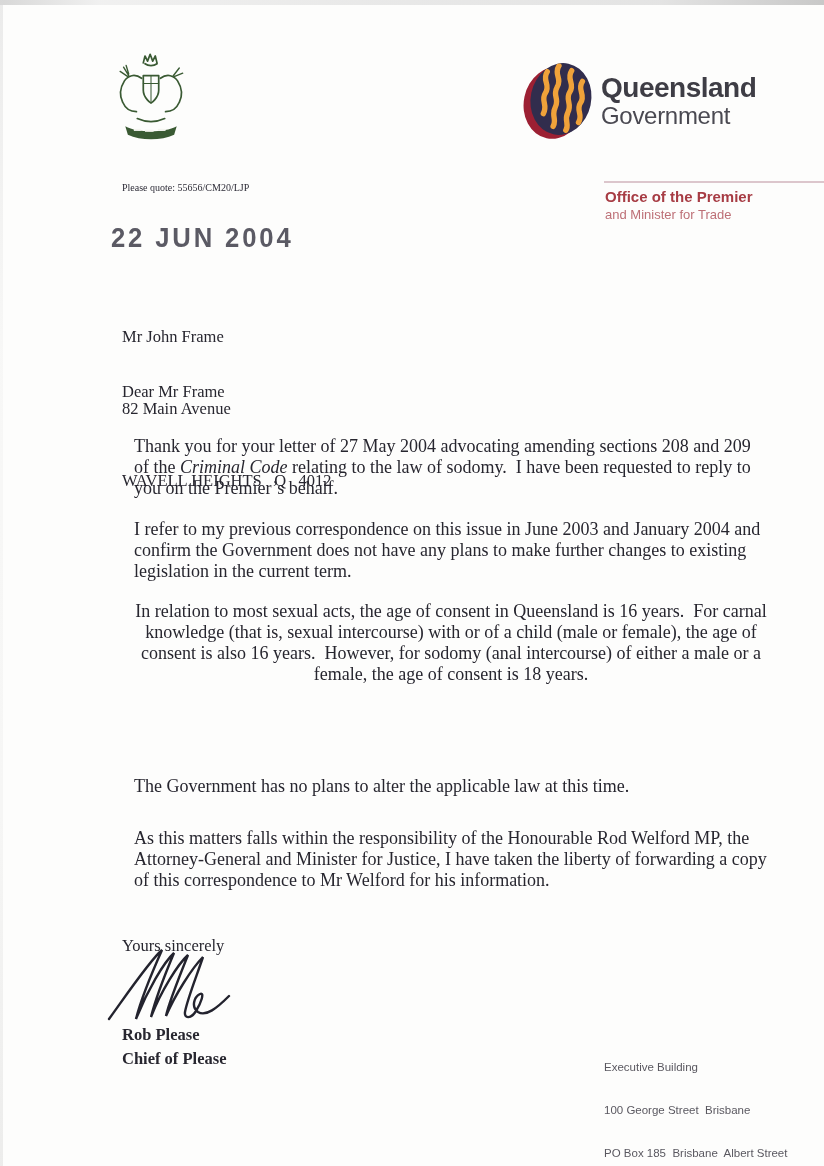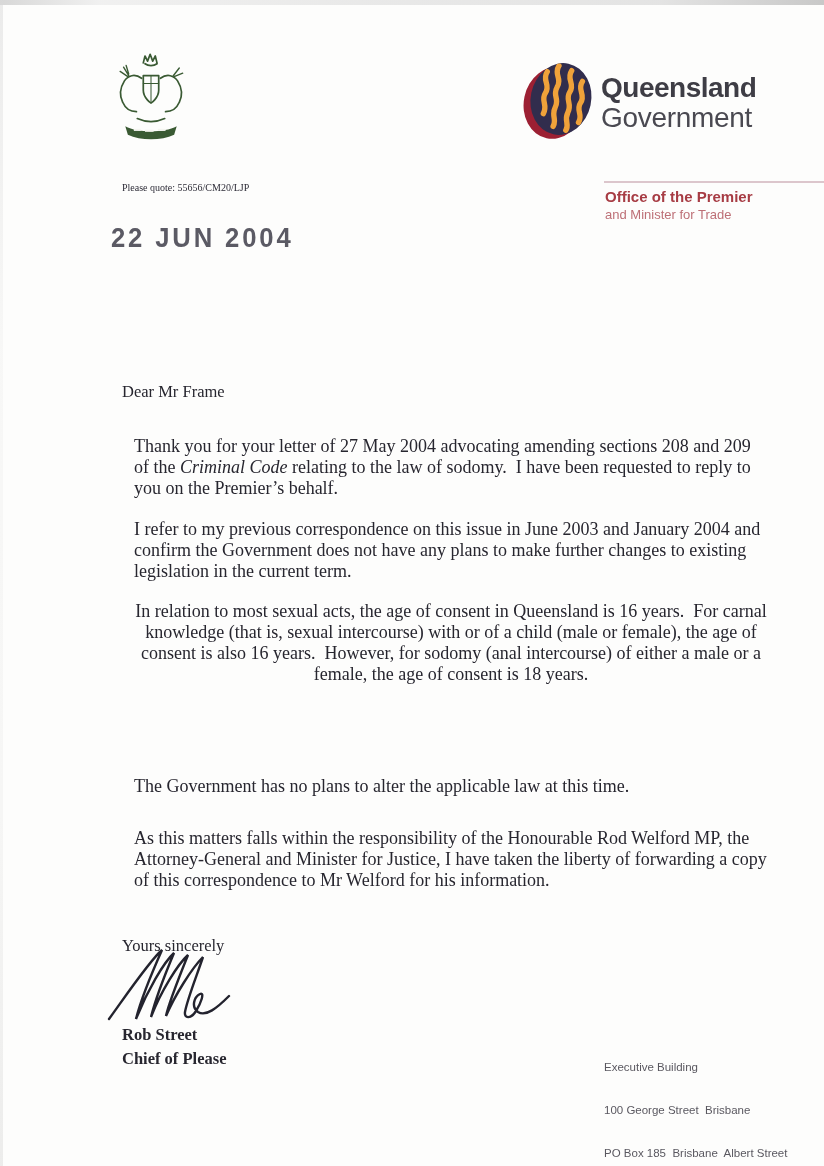--- a/index.html
+++ b/index.html
@@ -24,21 +24,21 @@
   }
   
   .crest{position:absolute;left:112px;top:50px;width:78px;height:96px;}
   .qg-logo{position:absolute;left:516px;top:56px;width:84px;height:88px;}
   .qg-wordmark{
     position:absolute;left:601px;top:74px;
     font-family:"Liberation Sans", sans-serif;color:#3e3d45;
     line-height:1;
   }
   .qg-line1{font-size:28px;font-weight:bold;letter-spacing:-0.5px;}
-  .qg-line2{font-size:28px;font-weight:normal;color:#4a4951;margin-top:2px;letter-spacing:-0.3px;}
+  .qg-line2{font-size:24px;font-weight:normal;color:#4a4951;margin-top:2px;letter-spacing:-0.3px;}
   .office-rule{
     position:absolute;left:604px;right:0;top:181px;height:2px;
     background:#dcc6cc;
   }
   .office-title{
     position:absolute;left:605px;top:188px;
     font-family:"Liberation Sans", sans-serif;
     font-size:15px;font-weight:bold;color:#a73c44;
   }
   .office-subtitle{
@@ -134,38 +134,43 @@
     <div class="qg-line2">Government</div>
   </div>
 
   <div class="office-rule"></div>
   <div class="office-title">Office of the Premier</div>
   <div class="office-subtitle">and Minister for Trade</div>
 
   <div class="quote-ref">Please quote: 55656/CM20/LJP</div>
   <div class="date-stamp">22 JUN 2004</div>
 
+  <div class="addr">
+    <div>Mr John Frame</div>
+    <div>82 Main Avenue</div>
+    <div>WAVELL HEIGHTS   Q   4012</div>
+  </div>
 
   <div class="salutation">Dear Mr Frame</div>
 
   <p class="para p1"><span>Thank you for your letter of 27 May 2004 advocating amending sections 208 and 209 of the </span><em>Criminal Code</em><span> relating to the law of sodomy.  I have been requested to reply to you on the Premier’s behalf.</span></p>
   <p class="para p2">I refer to my previous correspondence on this issue in June 2003 and January 2004 and confirm the Government does not have any plans to make further changes to existing legislation in the current term.</p>
   <p class="para p3">In relation to most sexual acts, the age of consent in Queensland is 16 years.  For carnal knowledge (that is, sexual intercourse) with or of a child (male or female), the age of consent is also 16 years.  However, for sodomy (anal intercourse) of either a male or a female, the age of consent is 18 years.</p>
   <p class="para p5">The Government has no plans to alter the applicable law at this time.</p>
   <p class="para p6">As this matters falls within the responsibility of the Honourable Rod Welford MP, the Attorney-General and Minister for Justice, I have taken the liberty of forwarding a copy of this correspondence to Mr Welford for his information.</p>
 
   <div class="closing">Yours sincerely</div>
 
   <div class="signature">
     <svg viewBox="0 0 185 84" width="185" height="84">
       <path d="M4,74 C20,52 45,15 57,5 C49,23 36,54 31,74 C42,46 59,17 69,8 C61,27 50,56 46,72 C56,46 73,19 83,10 C75,30 64,57 61,71 C70,50 87,23 98,12 C92,30 82,55 80,67 C79,74 86,74 91,66 C96,58 100,47 95,49 C89,52 86,62 93,67 C101,72 112,63 124,51" fill="none" stroke="#23232e" stroke-width="2.4" stroke-linecap="round"></path>
     </svg>
   </div>
 
-  <div class="signer-name">Rob Street</div>
+  <div class="signer-name">Rob Please</div>
   <div class="signer-title">Chief of Please</div>
 
   <div class="footer">
     <div><span class="f-label"></span><span>Executive Building</span></div>
     <div><span class="f-label"></span><span>100 George Street  Brisbane</span></div>
     <div><span class="f-label"></span><span>PO Box 185  Brisbane  Albert Street</span></div>
     
     
     
     

